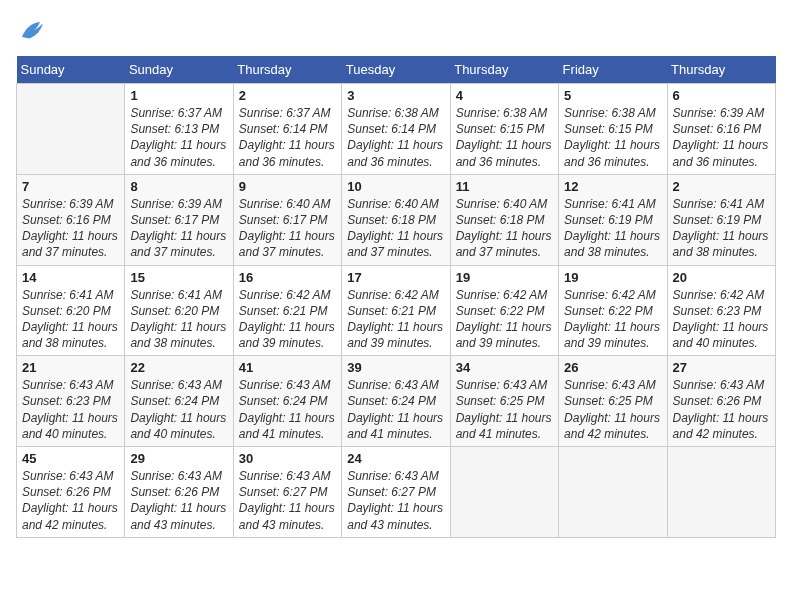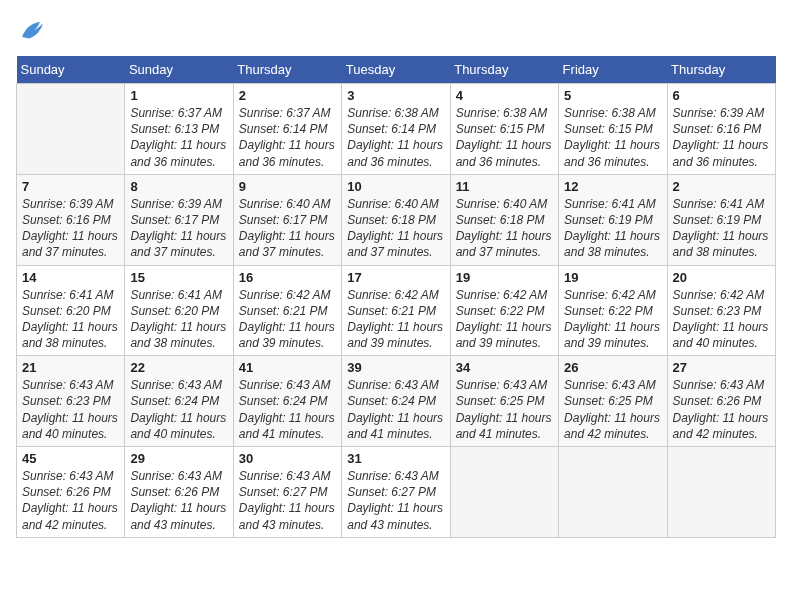--- a/index.html
+++ b/index.html
@@ -337,21 +337,21 @@
 and 43 minutes.</div>
         </td>
         <td>
           <span class="day-num">30</span>
           <div class="cell-text" style="white-space: pre-line;">Sunrise: 6:43 AM
 Sunset: 6:27 PM
 Daylight: 11 hours
 and 43 minutes.</div>
         </td>
         <td>
-          <span class="day-num">31</span>
+          <span class="day-num">24</span>
           <div class="cell-text" style="white-space: pre-line;">Sunrise: 6:43 AM
 Sunset: 6:27 PM
 Daylight: 11 hours
 and 43 minutes.</div>
         </td>
         <td class="empty"></td>
         <td class="empty"></td>
         <td class="empty"></td>
       </tr>
     </tbody>

